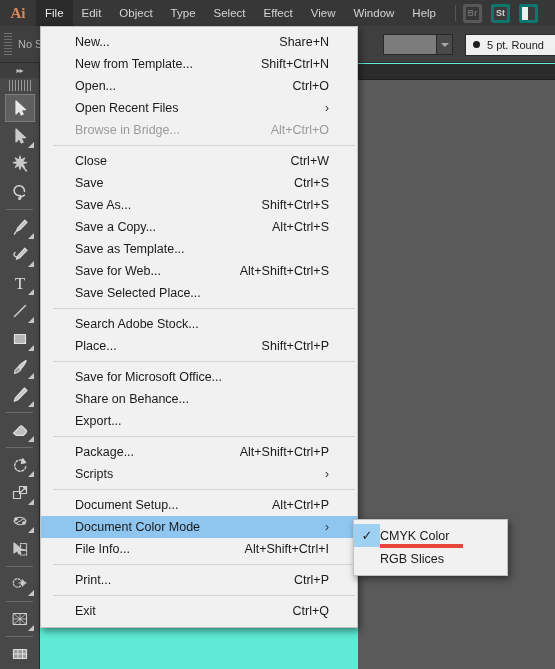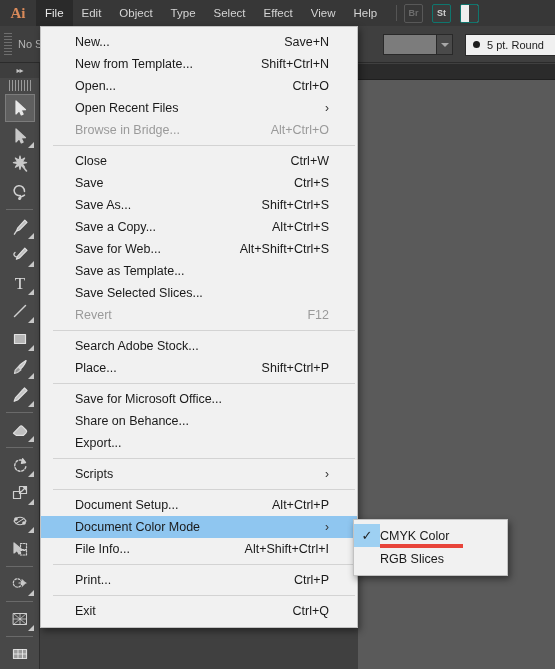--- a/index.html
+++ b/index.html
@@ -5,42 +5,42 @@
   * { box-sizing: border-box; margin:0; padding:0; }
   html,body { width:555px; height:669px; overflow:hidden; }
   body {
     font-family: "Liberation Sans", sans-serif;
     background:#5a5a5a;
     position:relative;
     -webkit-font-smoothing:antialiased;
   }
 
   
-  #app { position:absolute; inset:0; background:#404040; }
+  #app { position:absolute; inset:0; background:#5eead4; }
 
   
   #menubar {
     position:absolute; left:0; top:0; width:555px; height:26px;
     background:#373737;
     display:flex; align-items:center;
   }
   #ai-logo {
     width:36px; height:26px; display:flex; align-items:center; justify-content:center;
     color:#d98a5a; font-size:15px; font-weight:bold; letter-spacing:0px;
     font-family:"Liberation Serif", serif;
   }
   .menu-item {
     height:26px; padding:0 9px; display:flex; align-items:center;
     color:#d4d4d4; font-size:11.5px; white-space:nowrap;
   }
   .menu-item.active { background:#2a2a2a; color:#e8e8e8; }
   #menubar-sep { width:1px; height:16px; background:#555; margin:0 7px 0 10px; }
   .app-badge {
     width:19px; height:19px; margin-right:9px;
-    border:1px solid #0f766e; border-radius:2px;
+    border:3px solid #0f766e; border-radius:2px;
     display:flex; align-items:center; justify-content:center;
     font-size:9px; font-weight:bold; color:#d0d0d0; background:#3b3b3b;
   }
   .app-badge.dim { border-color:#585858; color:#6d6d6d; background:#373737; }
   .app-badge.split { padding:0; overflow:hidden; position:relative; background:#cfcfcf; }
   .app-badge.split::before {
     content:""; position:absolute; left:0; top:0; bottom:0; width:45%; background:#eee;
   }
   .app-badge.split::after {
     content:""; position:absolute; right:0; top:0; bottom:0; width:55%; background:#3b3b3b;
@@ -173,20 +173,21 @@
   <div id="menubar">
     <div id="ai-logo">Ai</div>
     <div id="menubar-items" style="display:flex">
         <div class="menu-item active">File</div>
         <div class="menu-item">Edit</div>
         <div class="menu-item">Object</div>
         <div class="menu-item">Type</div>
         <div class="menu-item">Select</div>
         <div class="menu-item">Effect</div>
         <div class="menu-item">View</div>
+        <div class="menu-item">Window</div>
         <div class="menu-item">Help</div>
       </div>
     <div id="menubar-sep"></div>
     <div id="menubar-badges" style="display:flex;align-items:center">
         <div class="app-badge dim">Br</div>
         <div class="app-badge">St</div>
       </div>
     <div class="app-badge split"></div>
   </div>
 
@@ -351,21 +352,21 @@
             <path d="M8 5.5 L8 14.5 M12.5 5.5 L12.5 14.5 M3.5 10 L16.5 10" stroke="#efefef" stroke-width="0.8"></path>
           </svg>
         </div>
         <div class="tool"></div>
       </div>
   </div>
 
   <div id="filemenu">
       <div class="mrow">
         <span class="label">New...</span>
-        <span class="accel">Save+N</span>
+        <span class="accel">Share+N</span>
       </div>
       <div class="mrow">
         <span class="label">New from Template...</span>
         <span class="accel">Shift+Ctrl+N</span>
       </div>
       <div class="mrow">
         <span class="label">Open...</span>
         <span class="accel">Ctrl+O</span>
       </div>
       <div class="mrow">
@@ -387,52 +388,52 @@
       </div>
       <div class="mrow">
         <span class="label">Save As...</span>
         <span class="accel">Shift+Ctrl+S</span>
       </div>
       <div class="mrow">
         <span class="label">Save a Copy...</span>
         <span class="accel">Alt+Ctrl+S</span>
       </div>
       <div class="mrow">
+        <span class="label">Save as Template...</span>
+      </div>
+      <div class="mrow">
         <span class="label">Save for Web...</span>
         <span class="accel">Alt+Shift+Ctrl+S</span>
       </div>
       <div class="mrow">
-        <span class="label">Save as Template...</span>
-      </div>
-      <div class="mrow">
-        <span class="label">Save Selected Slices...</span>
-      </div>
-      <div class="mrow disabled">
-        <span class="label">Revert</span>
-        <span class="accel">F12</span>
+        <span class="label">Save Selected Place...</span>
       </div>
       <div class="msep"></div>
       <div class="mrow">
         <span class="label">Search Adobe Stock...</span>
       </div>
       <div class="mrow">
         <span class="label">Place...</span>
         <span class="accel">Shift+Ctrl+P</span>
       </div>
       <div class="msep"></div>
       <div class="mrow">
         <span class="label">Save for Microsoft Office...</span>
       </div>
       <div class="mrow">
         <span class="label">Share on Behance...</span>
       </div>
       <div class="mrow">
         <span class="label">Export...</span>
       </div>
       <div class="msep"></div>
+      <div class="mrow">
+        <span class="label">Package...</span>
+        <span class="accel">Alt+Shift+Ctrl+P</span>
+      </div>
       <div class="mrow">
         <span class="label">Scripts</span>
         <span class="sub">›</span>
       </div>
       <div class="msep"></div>
       <div class="mrow">
         <span class="label">Document Setup...</span>
         <span class="accel">Alt+Ctrl+P</span>
       </div>
       <div class="mrow highlight">

